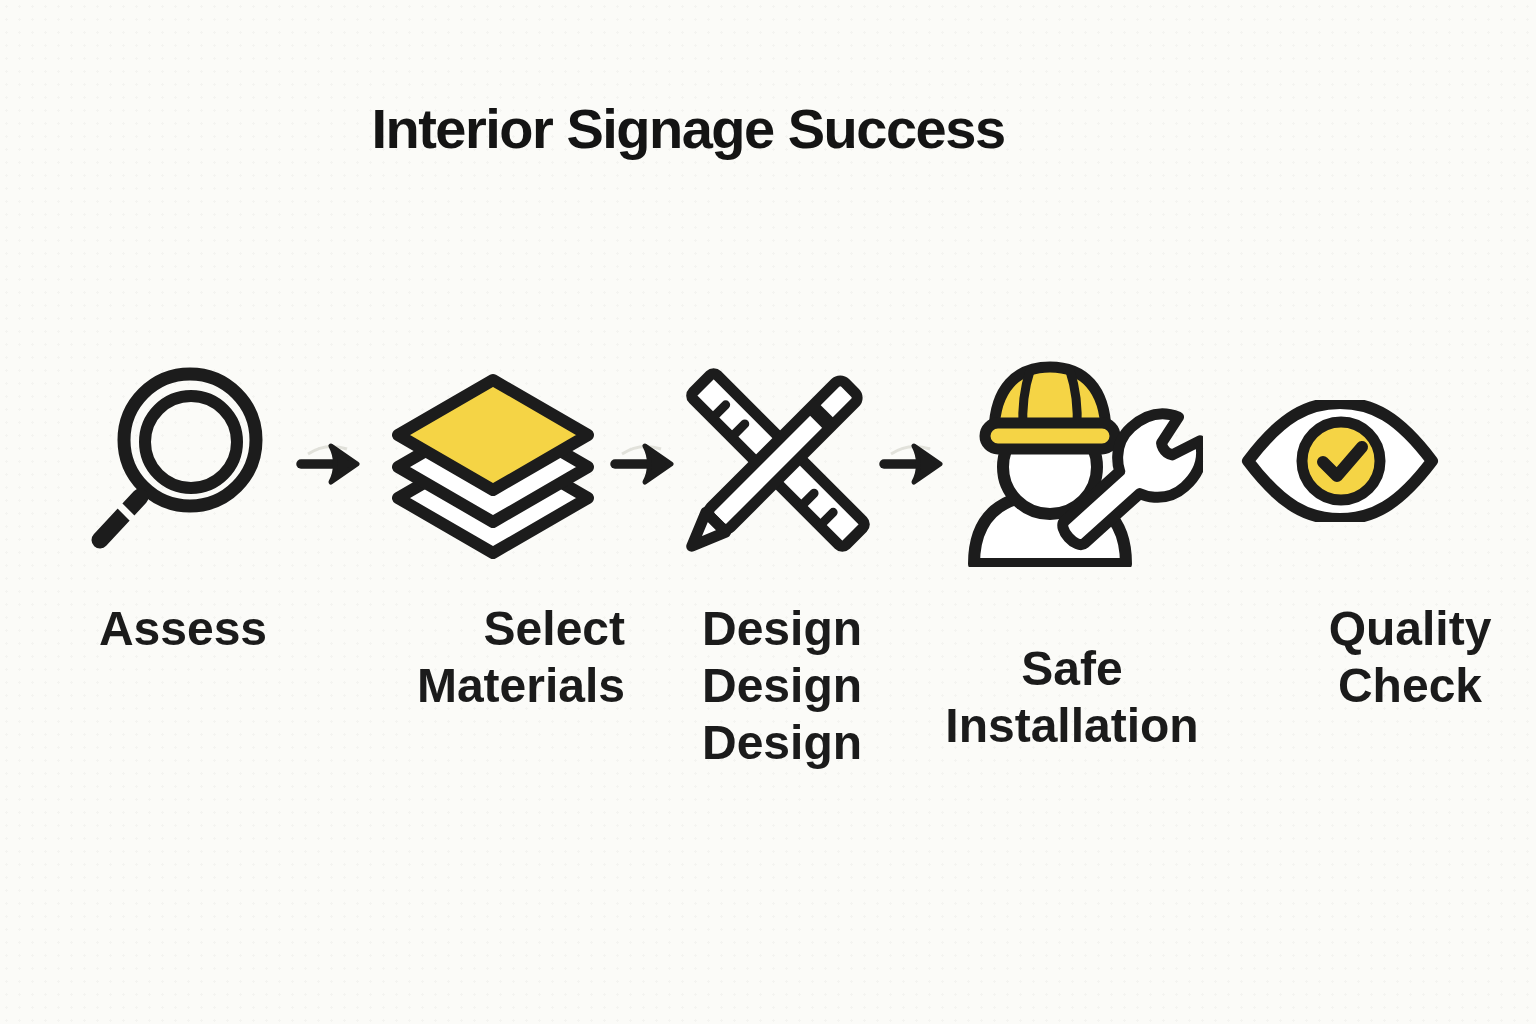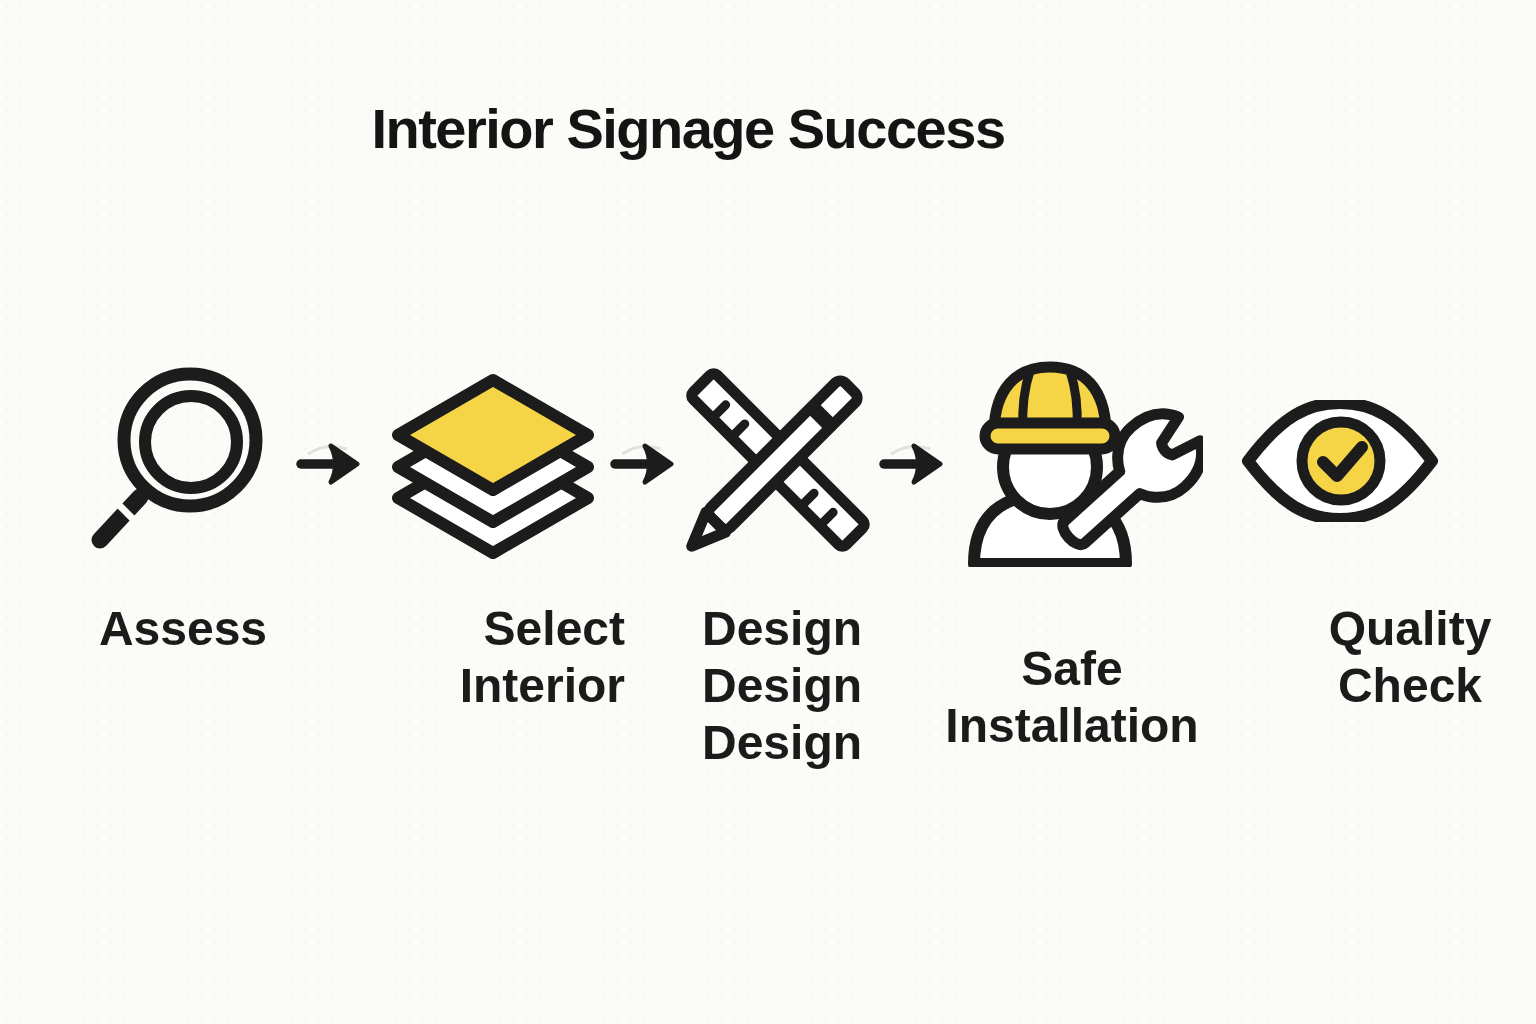--- a/index.html
+++ b/index.html
@@ -135,21 +135,21 @@
       <path d="M83 62 L97 76 L122 47" class="no-fill ink round" stroke-width="12"></path>
     </svg>
   </div>
 
   <div class="step-label" style="left:53px;">
     <div>Assess</div>
   </div>
 
   <div class="step-label" style="left:365px;text-align:right;">
     <div>Select</div>
-    <div>Interior</div>
+    <div>Materials</div>
   </div>
 
   <div class="step-label" style="left:652px;">
     <div>Design</div>
     <div>Design</div>
     <div>Design</div>
   </div>
 
   <div class="step-label" style="left:942px;margin-top:40px;">
     <div>Safe</div>

